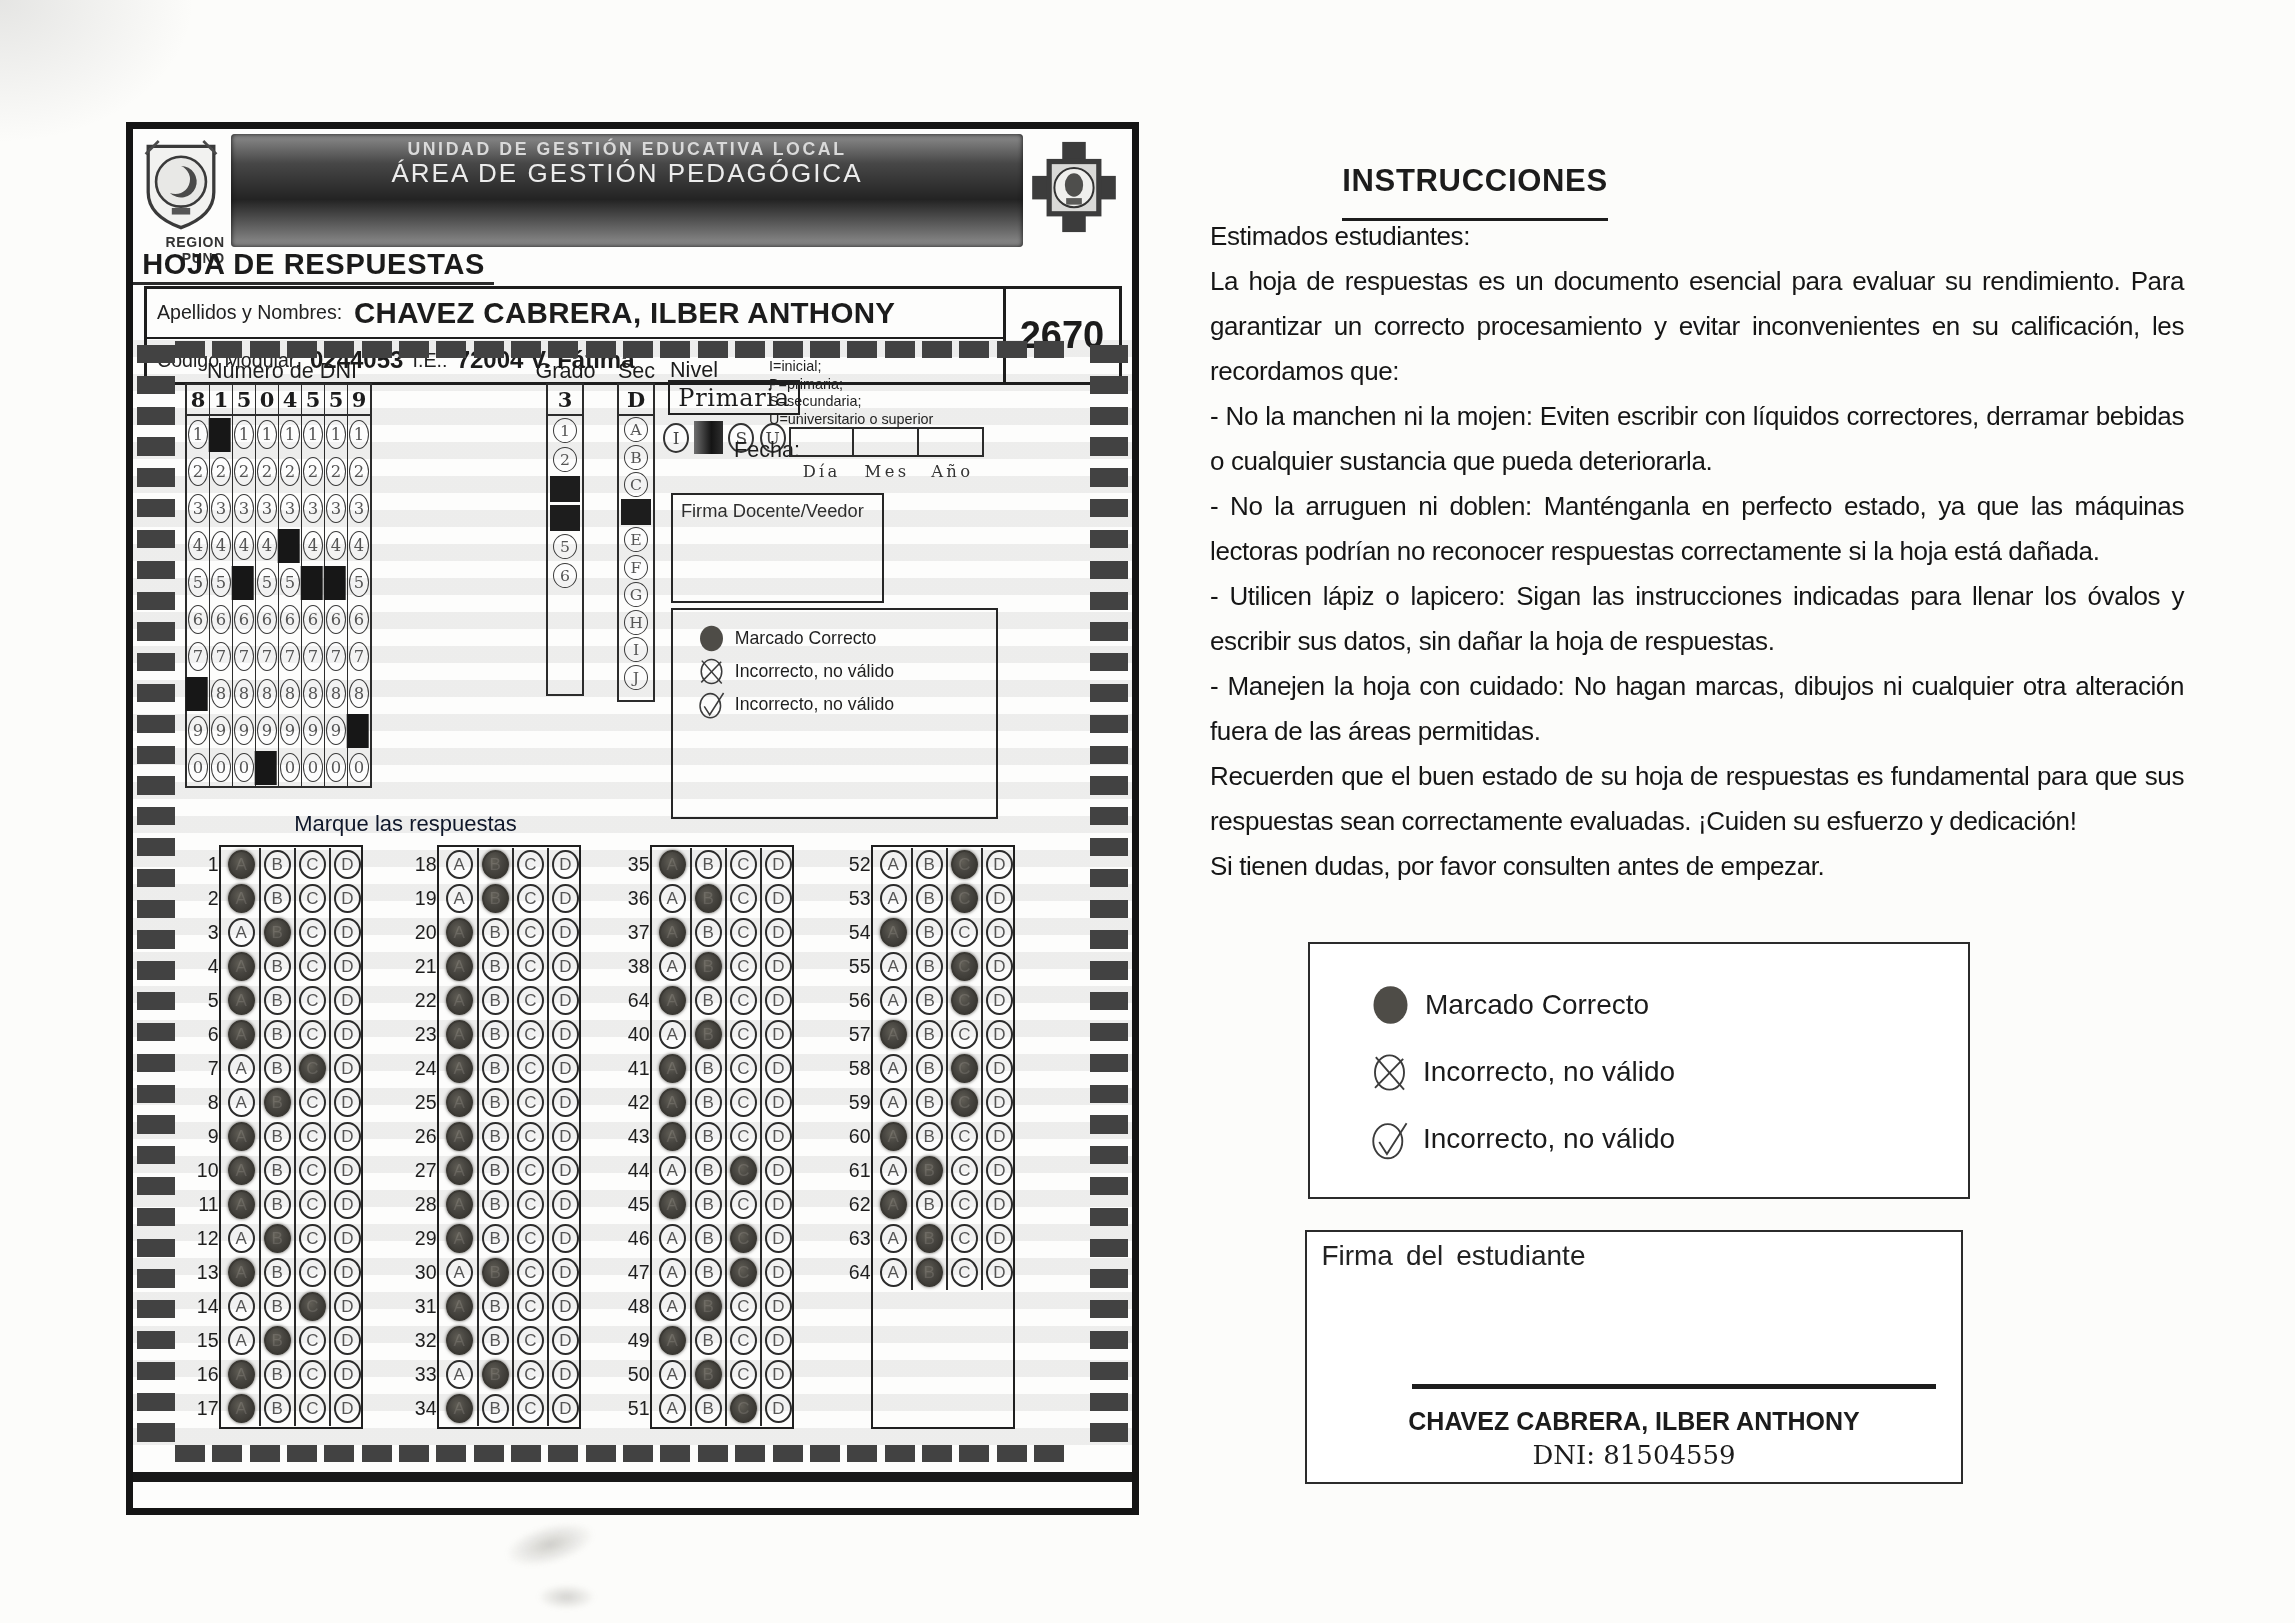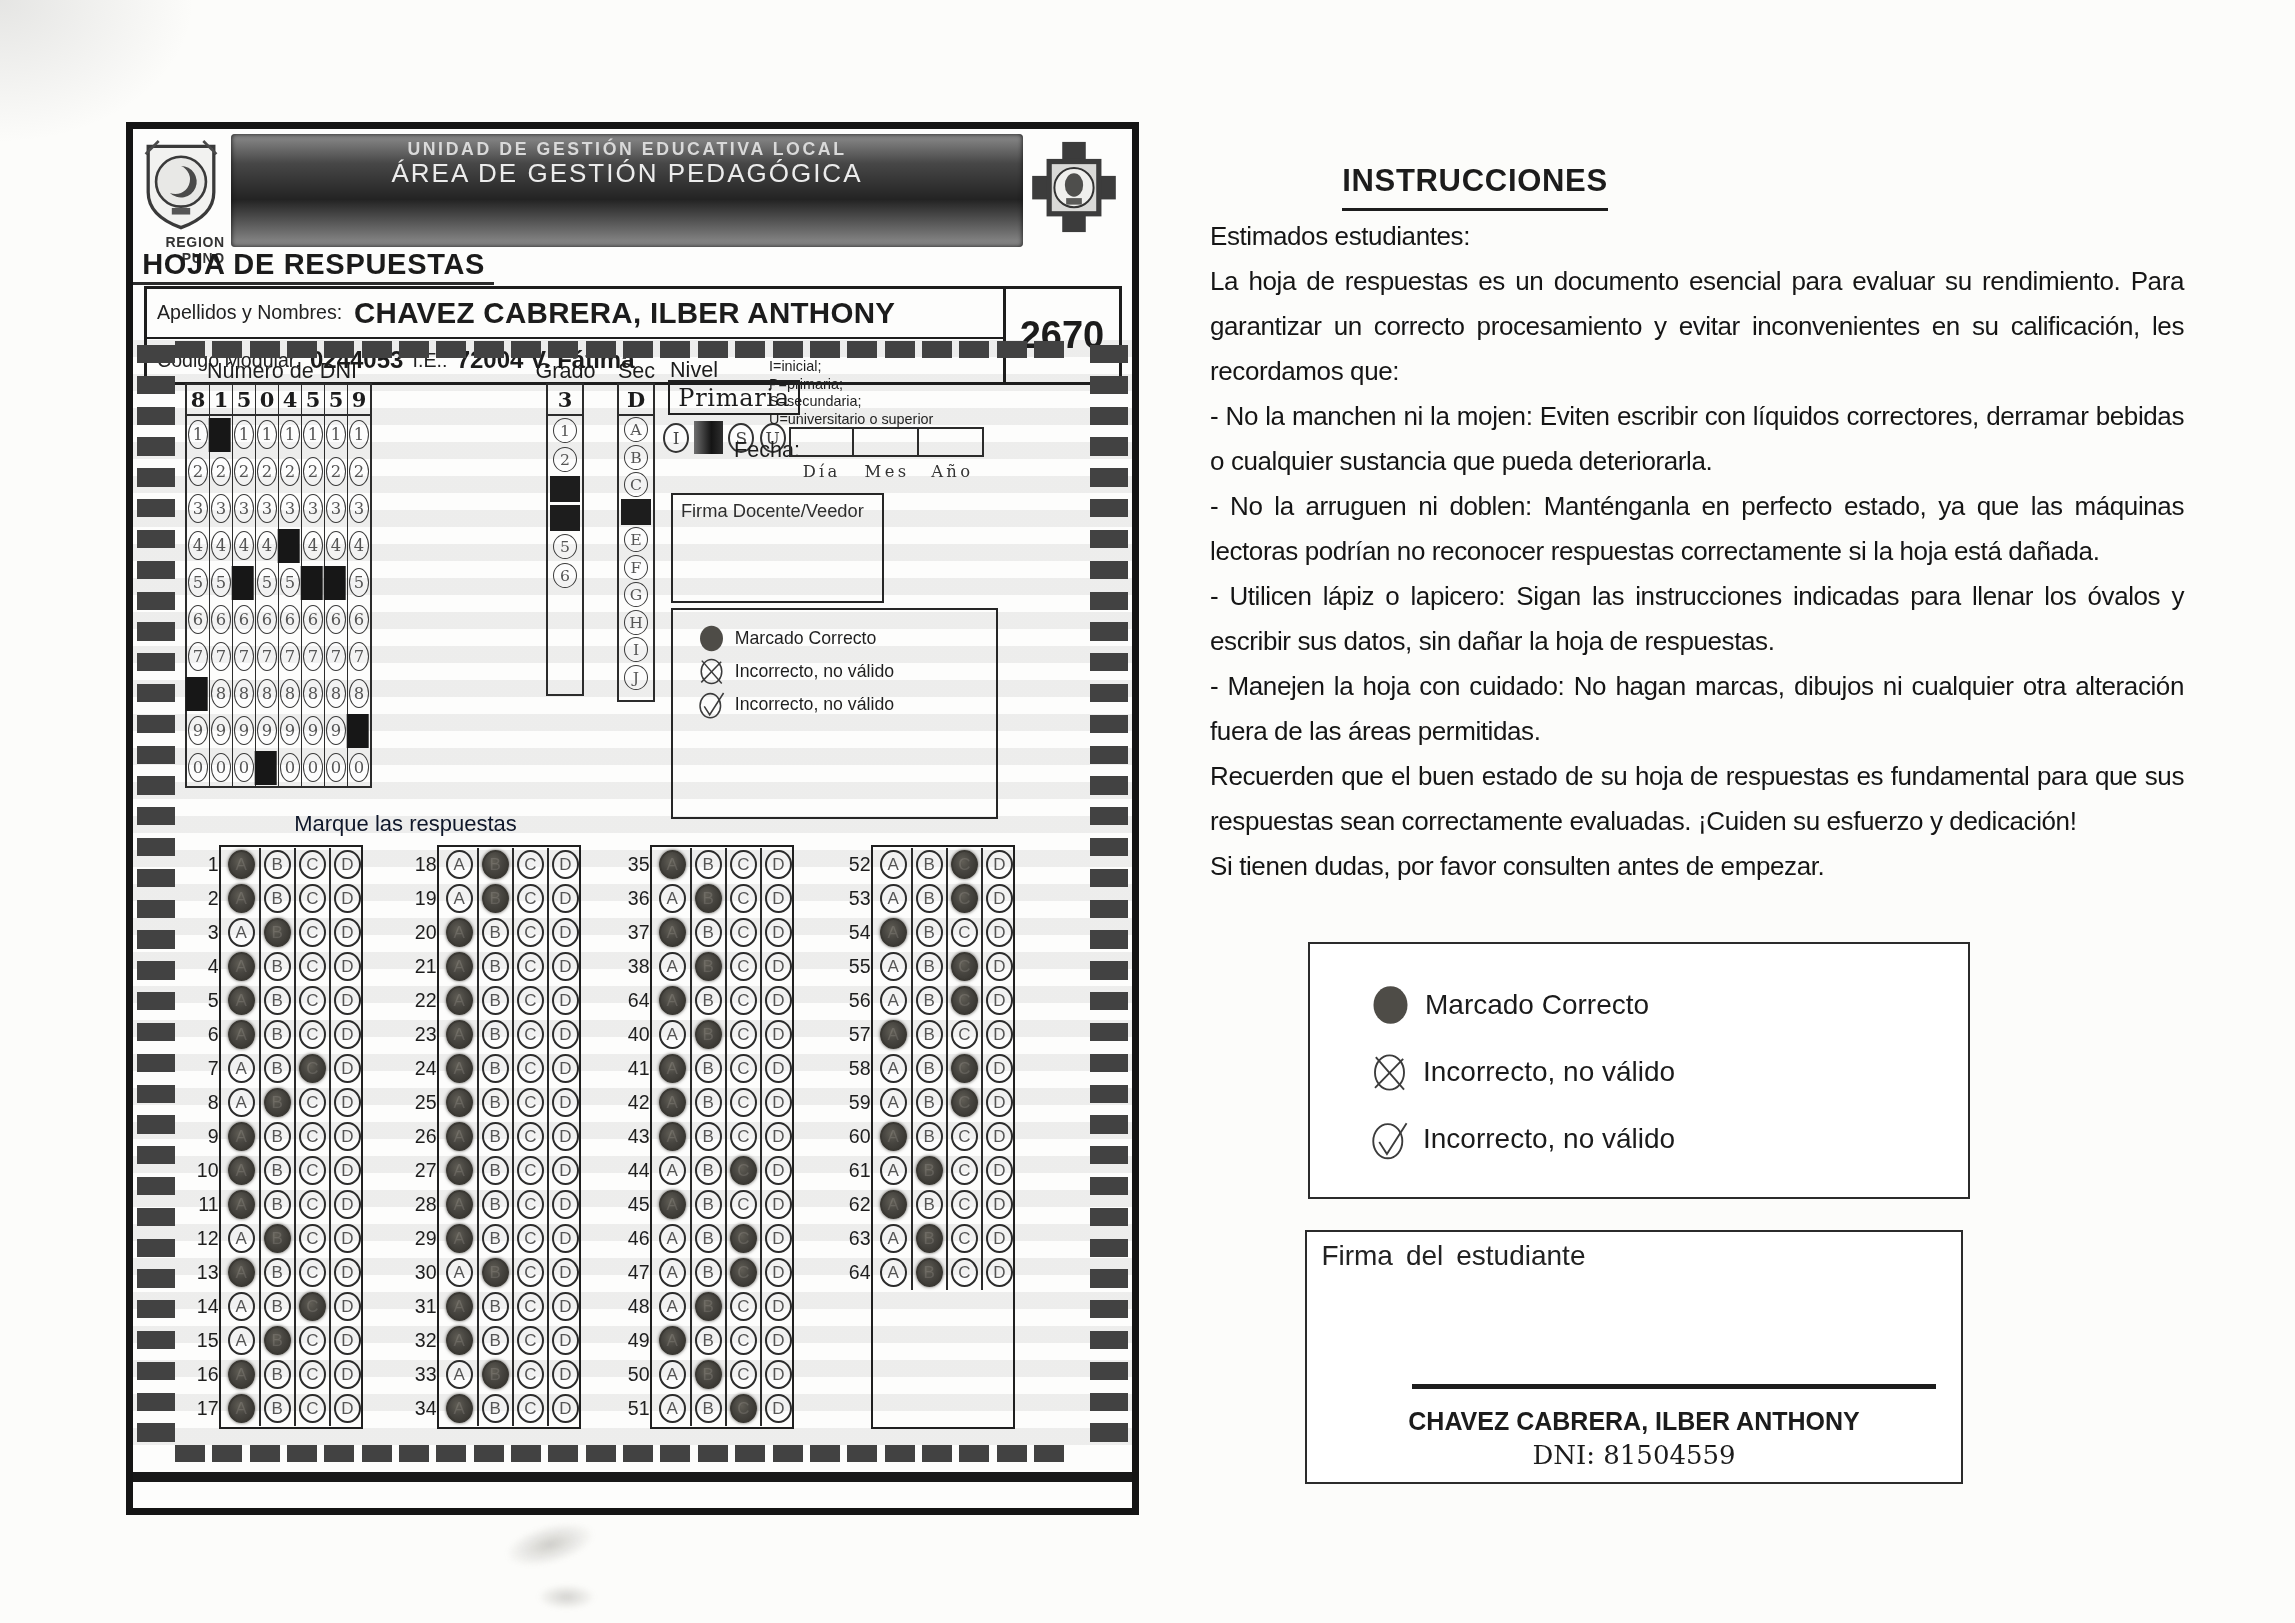--- a/index.html
+++ b/index.html
@@ -124,21 +124,21 @@
   .opt{width:27px;height:29.5px;border:2px solid #2c2c2c;border-radius:50%;box-sizing:border-box;
     display:flex;align-items:center;justify-content:center;font-size:17px;color:#555;background:rgba(255,255,255,.25);}
   .opt.marked{
     background:radial-gradient(ellipse at 42% 38%, #615e56 0%, #474540 45%, #33312c 100%);
     border-color:#3a3833;color:rgba(238,236,228,0.14);
     box-shadow:0 0 3.3px rgba(55,53,48,.8);}
 
   
   #instructions{position:absolute;left:1210px;top:151px;width:977px;height:1388px;}
   .inst-title{position:absolute;left:0;top:11.8px;width:530px;text-align:center;}
-  .inst-title span{font-size:31px;font-weight:bold;letter-spacing:0.7px;border-bottom:3.3px solid #1d1d1d;padding-bottom:10px;}
+  .inst-title span{font-size:31px;font-weight:bold;letter-spacing:0.7px;border-bottom:3.3px solid #1d1d1d;padding-bottom:20px;}
   #inst-paragraphs{position:absolute;left:0;top:63px;width:974px;}
   .ipara{font-size:26px;line-height:45px;text-align:justify;letter-spacing:-0.4px;margin:0;color:#151515;}
   .inst-legend{position:absolute;left:98px;top:791px;width:662px;height:257px;border:2.6px solid #2b2b2b;
     box-sizing:border-box;padding:27.5px 0 0 59px;background:#fff;}
   .ilrow{display:flex;align-items:center;gap:13px;height:67px;}
   .ilrow span{font-size:28px;color:#1b1b1b;}
   .sig-box{position:absolute;left:95px;top:1079px;width:658px;height:254px;border:2.6px solid #2b2b2b;
     box-sizing:border-box;background:#fff;}
   .sig-title{position:absolute;left:14.4px;top:7.9px;font-size:28px;color:#222;word-spacing:5.2px;}
   .sig-line{position:absolute;left:105px;top:152px;width:524px;height:4.6px;background:#1d1d1d;}

